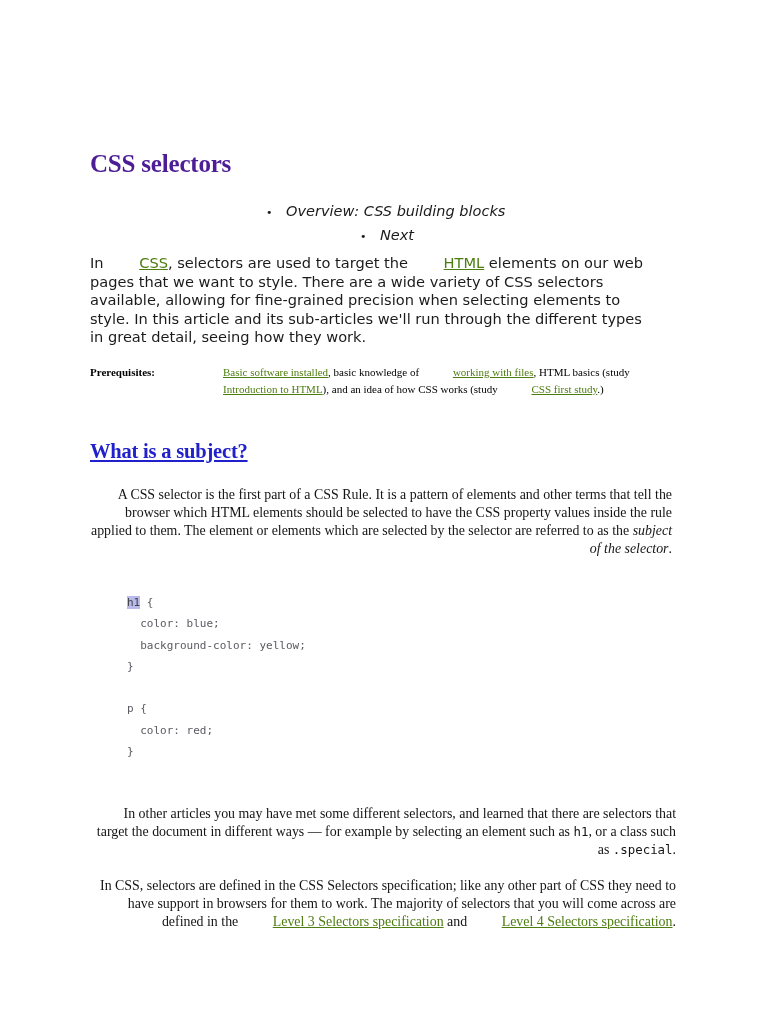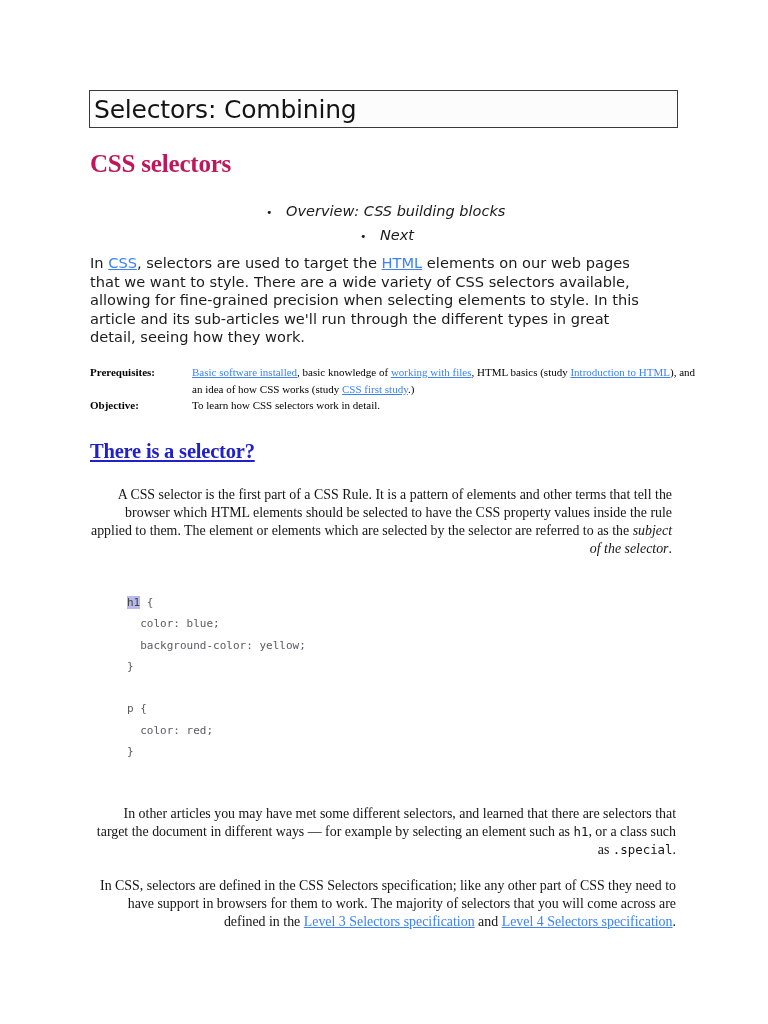--- a/index.html
+++ b/index.html
@@ -50,21 +50,21 @@
   }
 
   
   .h-css-selectors {
     position: absolute;
     left: 90px;
     top: 150px;
     font-family: "Liberation Serif", "DejaVu Serif", serif;
     font-size: 25px;
     font-weight: bold;
-    color: #be185d;
+    color: #4c1d95;
     letter-spacing: -0.2px;
   }
 
   
   .navlist {
     position: absolute;
     left: 0;
     top: 200px;
     width: 768px;
   }
@@ -94,22 +94,23 @@
     top: 254px;
     width: 565px;
     font-family: "DejaVu Sans", "Liberation Sans", sans-serif;
     font-size: 14.6px;
     line-height: 18.6px;
     color: #1b1b1b;
     text-align: left;
   }
   .intro-para a.doclink,
   a.doclink {
-    color: #3b82f6;
+    color: #4d7c0f;
     text-decoration: underline;
+    margin-left: 31px;
   }
 
   
   .meta-table {
     position: absolute;
     left: 90px;
     top: 364px;
     width: 614px;
     font-family: "Liberation Serif", "DejaVu Serif", serif;
     font-size: 11px;
@@ -177,23 +178,20 @@
   .code-block .sel-hl {
     background: #b9b9ea;
     color: #42424a;
   }
 </style>
 </head>
 <body>
 
 <div class="page">
 
-  <div class="title-box">
-    <span class="title-text">Selectors: Combining</span>
-  </div>
 
   <div class="h-css-selectors">CSS selectors</div>
 
   <div class="navlist">
     <div class="nav-row lvl1">
       <span class="bullet">•</span>
       <span class="nav-label">Overview: CSS building blocks</span>
     </div>
     <div class="nav-row lvl2">
       <span class="bullet">•</span>
@@ -202,28 +200,24 @@
   </div>
 
   <div class="intro-para"><span>In </span><a class="doclink" href="#">CSS</a><span>, selectors are used to target the </span><a class="doclink" href="#">HTML</a><span> elements on our web pages that we want to style. There are a wide variety of CSS selectors available, allowing for fine-grained precision when selecting elements to style. In this article and its sub-articles we'll run through the different types in great detail, seeing how they work.</span></div>
 
   <table class="meta-table">
     <tbody>
         <tr>
       <td class="label">Prerequisites:</td>
       <td class="value"><a class="doclink" href="#">Basic software installed</a><span>, basic knowledge of </span><a class="doclink" href="#">working with files</a><span>, HTML basics (study </span><a class="doclink" href="#">Introduction to HTML</a><span>), and an idea of how CSS works (study </span><a class="doclink" href="#">CSS first study</a><span>.)</span></td>
     </tr>
-    <tr>
-      <td class="label">Objective:</td>
-      <td class="value">To learn how CSS selectors work in detail.</td>
-    </tr>
   </tbody>
     </table>
 
-  <div class="section-heading">There is a selector?</div>
+  <div class="section-heading">What is a subject?</div>
 
   <div class="body-para p1"><span>A CSS selector is the first part of a CSS Rule. It is a pattern of elements and other terms that tell the browser which HTML elements should be selected to have the CSS property values inside the rule applied to them. The element or elements which are selected by the selector are referred to as the </span><em>subject of the selector</em><span>.</span></div>
 
   <div class="code-block"><span class="sel-hl">h1</span><span> {</span>
 <span>  color: blue;</span>
 <span>  background-color: yellow;</span>
 <span>}</span>
 
 <span>p {</span>
 <span>  color: red;</span>

